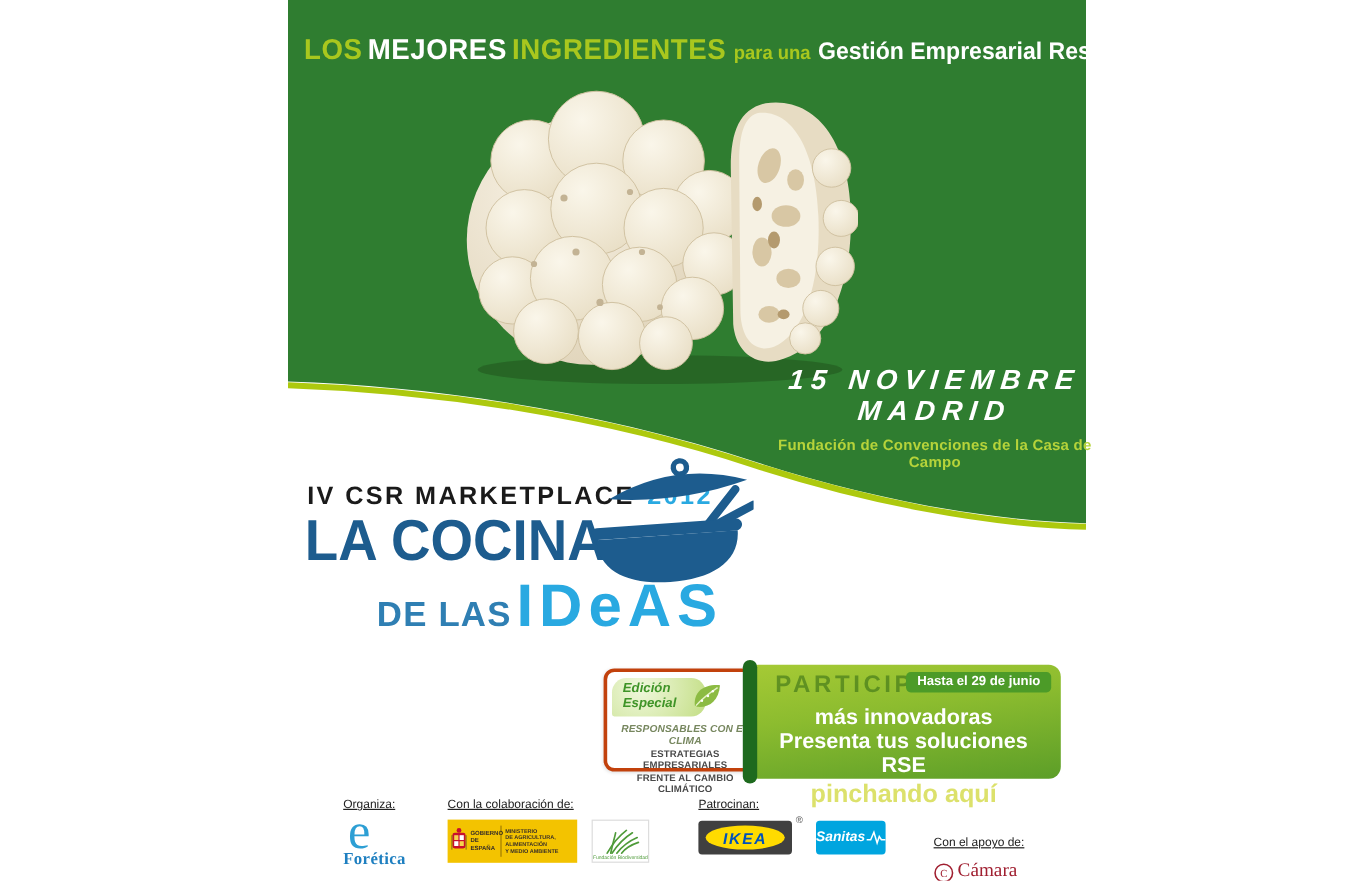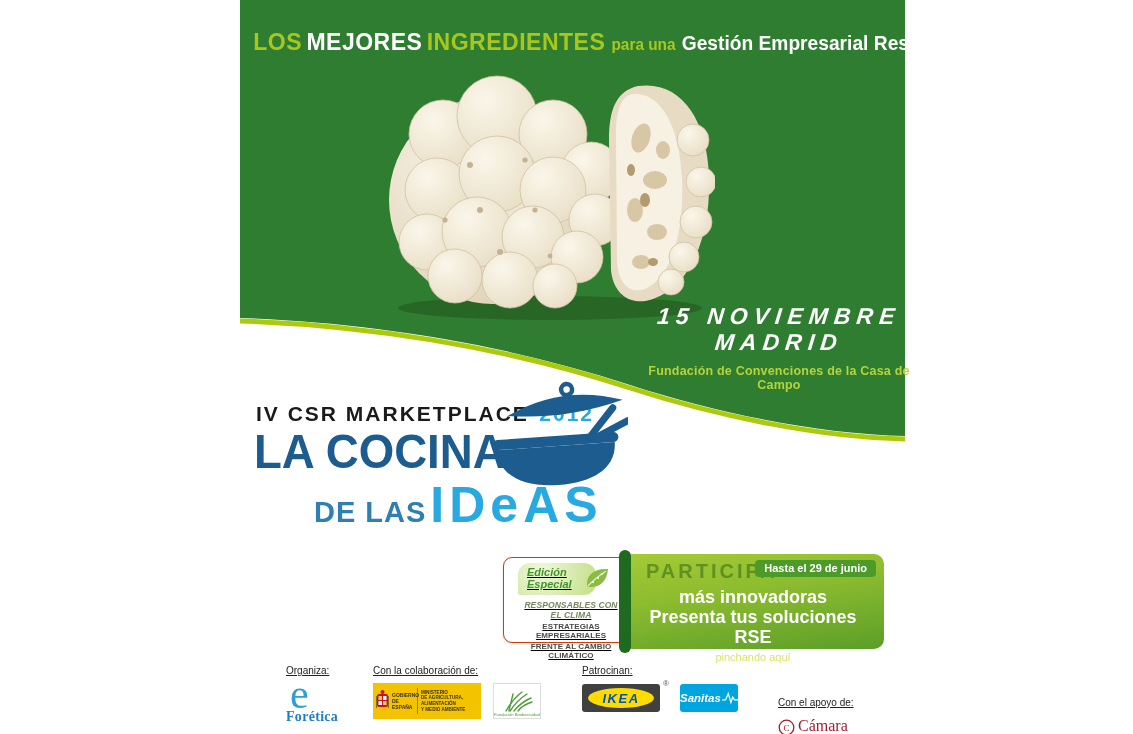--- a/index.html
+++ b/index.html
@@ -49,22 +49,22 @@
     transform:scaleX(.95); transform-origin:left;
   }
   .brand-line2 { position:absolute; left:74px; top:476px; display:flex; align-items:baseline; gap:4px; }
   .brand-delas { font-size:29px; font-weight:600; color:#2F7FB3; letter-spacing:1px; }
   .brand-ideas { font-size:50px; font-weight:900; color:#29A9E1; letter-spacing:5px; }
   .pot { position:absolute; left:246px; top:380px; width:142px; height:106px; }
 
   
   .special-card {
     position:absolute; left:263px; top:557px; width:136px; height:86px;
-    background:#ffffff; border:1px solid #c2410c; border-radius:9px;
-    box-shadow:0 1px 3px rgba(0,0,0,.12); z-index:1; box-sizing:border-box; padding:5px 14px;text-decoration:underline;
+    background:#ffffff; border:3px solid #c2410c; border-radius:9px;
+    box-shadow:0 1px 3px rgba(0,0,0,.12); z-index:1; box-sizing:border-box; padding:5px 4px;
   }
   .se-badge {
     position:relative; width:78px; min-height:28px;
     background:radial-gradient(circle at 30% 25%, #f0f8dd, #c3de85);
     border-radius:12px 12px 12px 2px; padding:3px 6px 4px 9px; box-sizing:border-box;
     color:#3F9427; font-size:11px; font-weight:bold; line-height:1.12; font-style:italic;
   }
   .se-leaf { position:absolute; right:-14px; top:3px; width:26px; height:24px; }
   .se-heading { margin-top:5px; text-align:center; font-size:8.5px; font-style:italic; font-weight:bold; color:#77875F; letter-spacing:.1px; }
   .se-line { text-align:center; font-size:8px; font-weight:bold; color:#4a4a4a; margin-top:2px; letter-spacing:.1px; }
@@ -83,21 +83,21 @@
     position:absolute; left:24px; top:6px;
     font-size:20px; font-weight:bold; letter-spacing:3px; color:rgba(47,104,20,.55);
   }
   .pc-deadline {
     position:absolute; right:8px; top:6px;
     background:#4C9B28; border-radius:4px; padding:2px 9px 3px;
     color:#ffffff; font-size:11px; font-weight:bold;
   }
   .pc-msg { position:absolute; left:12px; right:12px; top:33px; text-align:center; }
   .pc-line { color:#ffffff; font-size:18px; font-weight:bold; line-height:20px; }
-  .pc-cta { display:inline-block; margin-top:3px; color:#DCE16B; font-size:11px; font-weight:normal; text-decoration:none; }
+  .pc-cta { display:inline-block; margin-top:3px; color:#DCE16B; font-size:21px; font-weight:bold; text-decoration:none; }
 
   
   .footer-label { font-size:10px; color:#222;text-decoration:underline; }
   .col-organiza { position:absolute; left:46px; top:665px; }
   .foretica { margin-top:3px; font-family:"Liberation Serif", serif; }
   .foretica-e { font-size:42px; line-height:30px; color:#2D9FD4; margin-left:4px; }
   .foretica-name { font-size:14px; color:#1E7FC0; font-weight:600; letter-spacing:.3px; }
 
   .col-colab { position:absolute; left:133px; top:665px; }
   .colab-row { display:flex; align-items:flex-start; gap:12px; margin-top:7px; }

